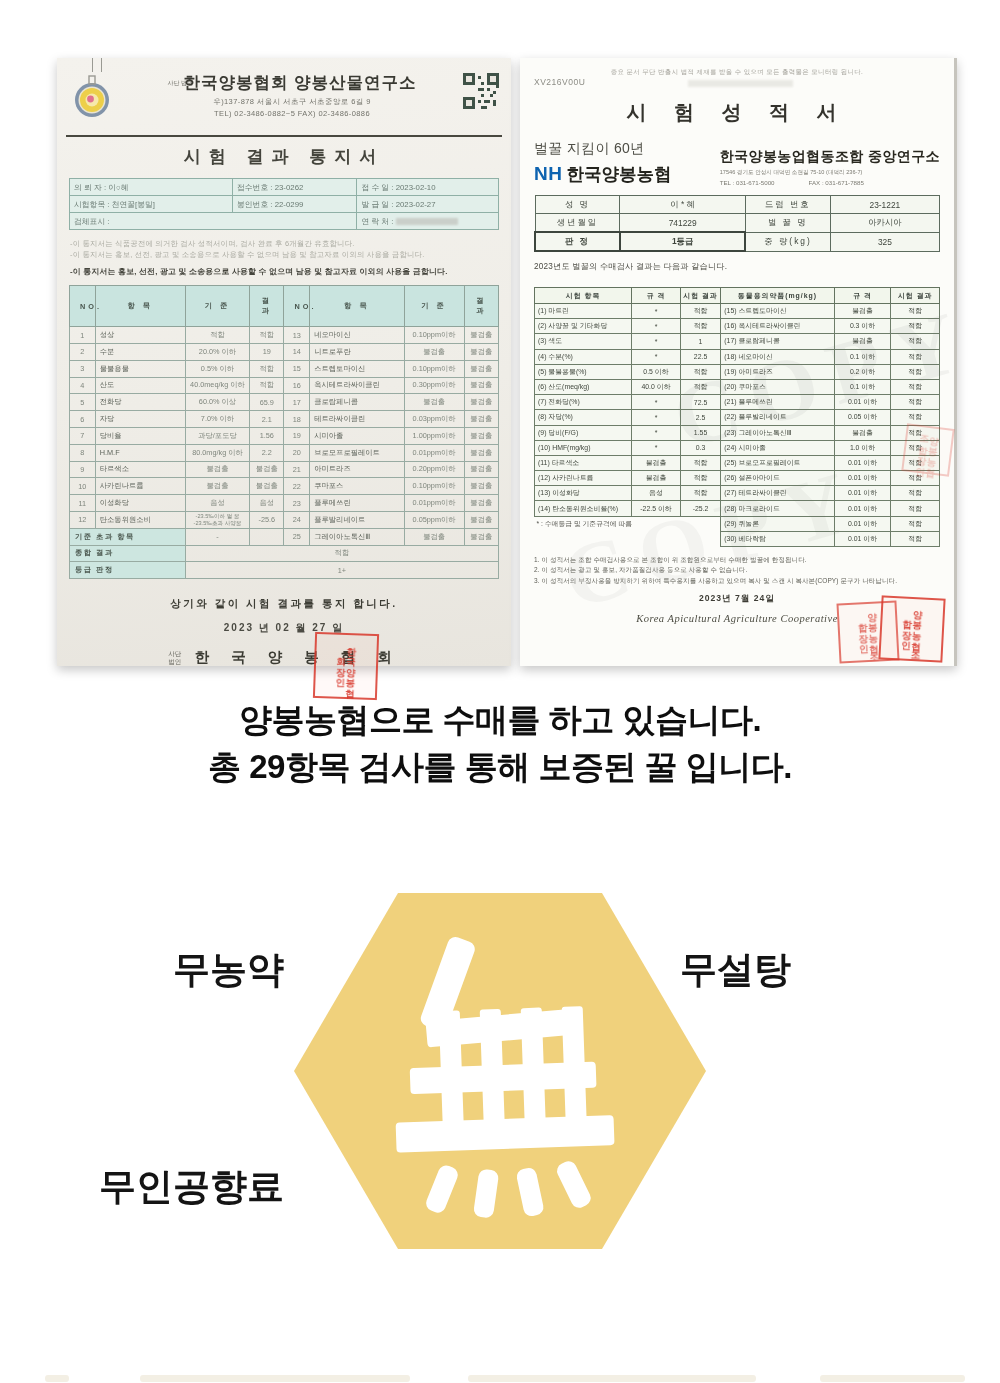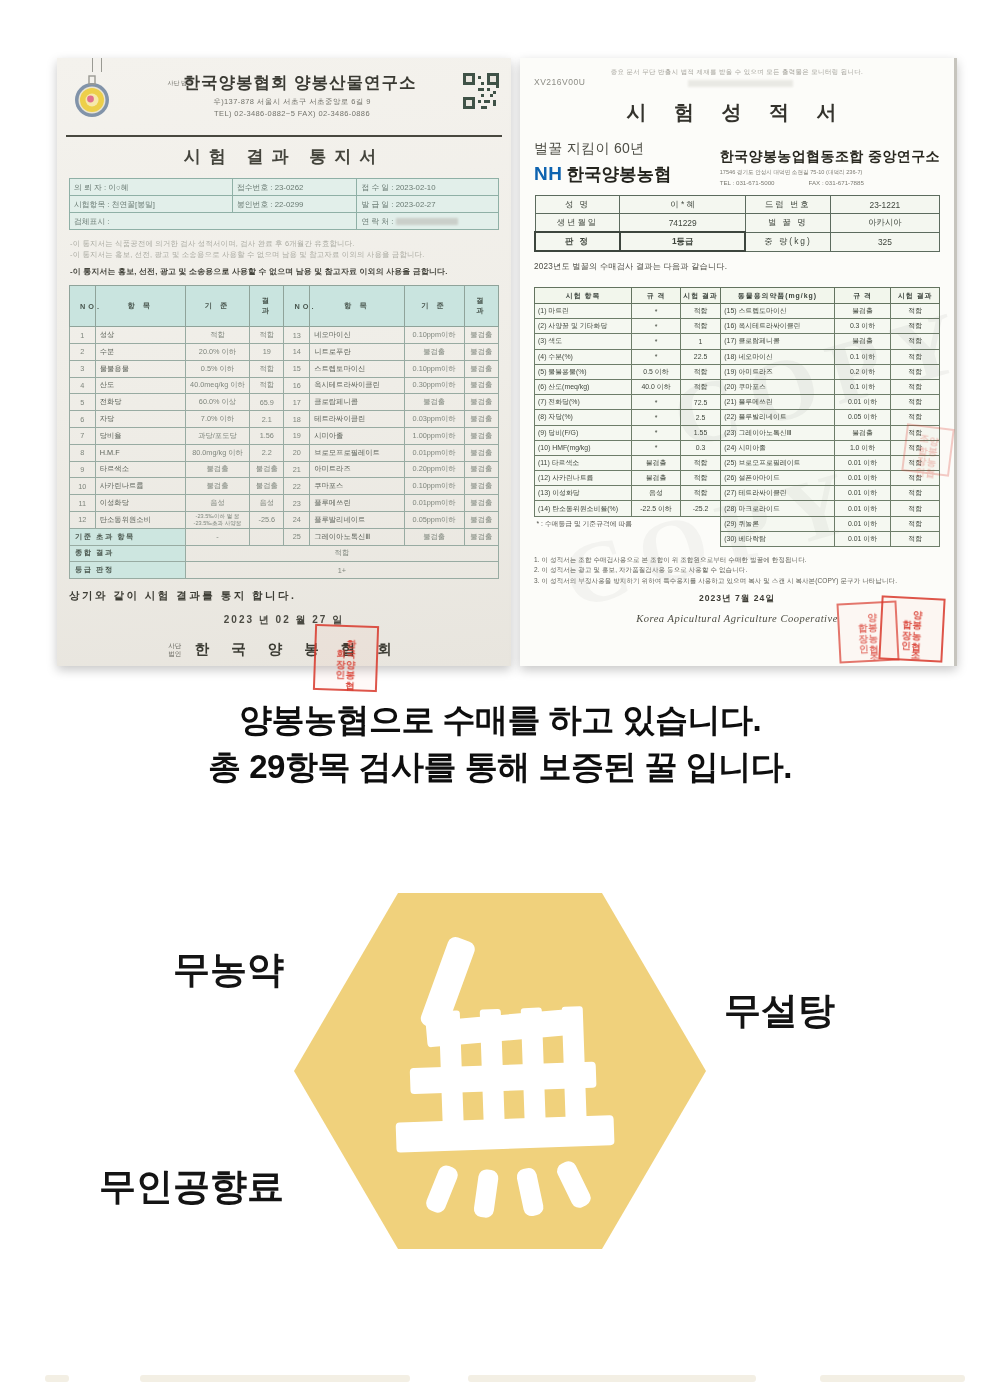--- a/index.html
+++ b/index.html
@@ -37,21 +37,21 @@
   .notice-bold{color:#45453d;font-weight:700;font-size:7.9px;margin-top:5px;}
 
   
   .main-tbl{width:100%;border-collapse:collapse;table-layout:fixed;font-size:7.3px;color:#7f867d;text-align:center;}
   .main-tbl th{border:1px solid #8fa39a;background:#c9e4df;color:#49564e;font-weight:700;letter-spacing:3px;height:14px;padding:10px;}
   .main-tbl td{border:1px solid #98aba2;height:13.8px;padding:1px 2px;overflow:hidden;white-space:nowrap;}
   .main-tbl td.item{text-align:left;padding-left:4px;color:#5d635a;}
   .main-tbl td.teal{background:#cde6e0;color:#4b584f;letter-spacing:1.5px;text-align:left;padding-left:5px;font-weight:700;}
   .main-tbl td.pre{white-space:pre-line;font-size:5.6px;line-height:1.15;}
 
-  .closing{text-align:left;font-weight:700;font-size:10.5px;color:#3d3d35;letter-spacing:2.5px;margin-top:10px;}
+  .closing{text-align:center;font-weight:700;font-size:10.5px;color:#3d3d35;letter-spacing:2.5px;margin-top:18px;}
   .l-date{text-align:center;font-size:10px;color:#4b4b43;letter-spacing:2px;margin-top:10px;font-weight:600;}
   .issuer-row{position:relative;margin-top:13px;text-align:center;height:64px;}
   .issuer-small{display:inline-block;font-size:6.5px;color:#5a5a52;width:15px;line-height:1.25;vertical-align:middle;margin-right:8px;text-align:center;}
   .issuer-name{display:inline-block;font-size:14.5px;font-weight:700;letter-spacing:9px;color:#3b3b33;vertical-align:middle;}
 
   
   .stamp{position:absolute;border:2.5px solid rgba(216,56,44,.85);display:flex;align-items:center;justify-content:center;
          filter:blur(.3px);background:rgba(255,60,40,.03);}
   .stamp-inner{writing-mode:vertical-rl;font-size:9.5px;font-weight:700;color:rgba(216,56,44,.9);
                letter-spacing:1px;line-height:1.05;text-align:center;}
@@ -102,21 +102,21 @@
 
   
   .mid{position:absolute;top:697px;left:0;width:100%;text-align:center;color:#0e0e0e;
        font-size:33px;font-weight:600;line-height:1.42;letter-spacing:-.5px;}
 
   
   .hex-sec{position:absolute;top:875px;left:0;width:1000px;height:430px;}
   .hx-label{position:absolute;font-size:37px;font-weight:600;color:#141414;display:flex;align-items:center;gap:15px;white-space:nowrap;}
   .hx-dot{width:21px;height:26px;border-radius:50%;flex:0 0 auto;}
   .lab-tl{top:70px;right:680px;}
-  .lab-tr{top:70px;left:688px;margin-top:41px;}
+  .lab-tr{top:70px;left:644px;}
   .lab-bl{top:287px;right:680px;}
   .lab-br{top:287px;left:676px;}
 
   
   .bstrip{position:absolute;height:7px;border-radius:3px;background:#e9e1cd;opacity:.55;}
 </style>
 </head>
 <body>
 
 <div class="page">

